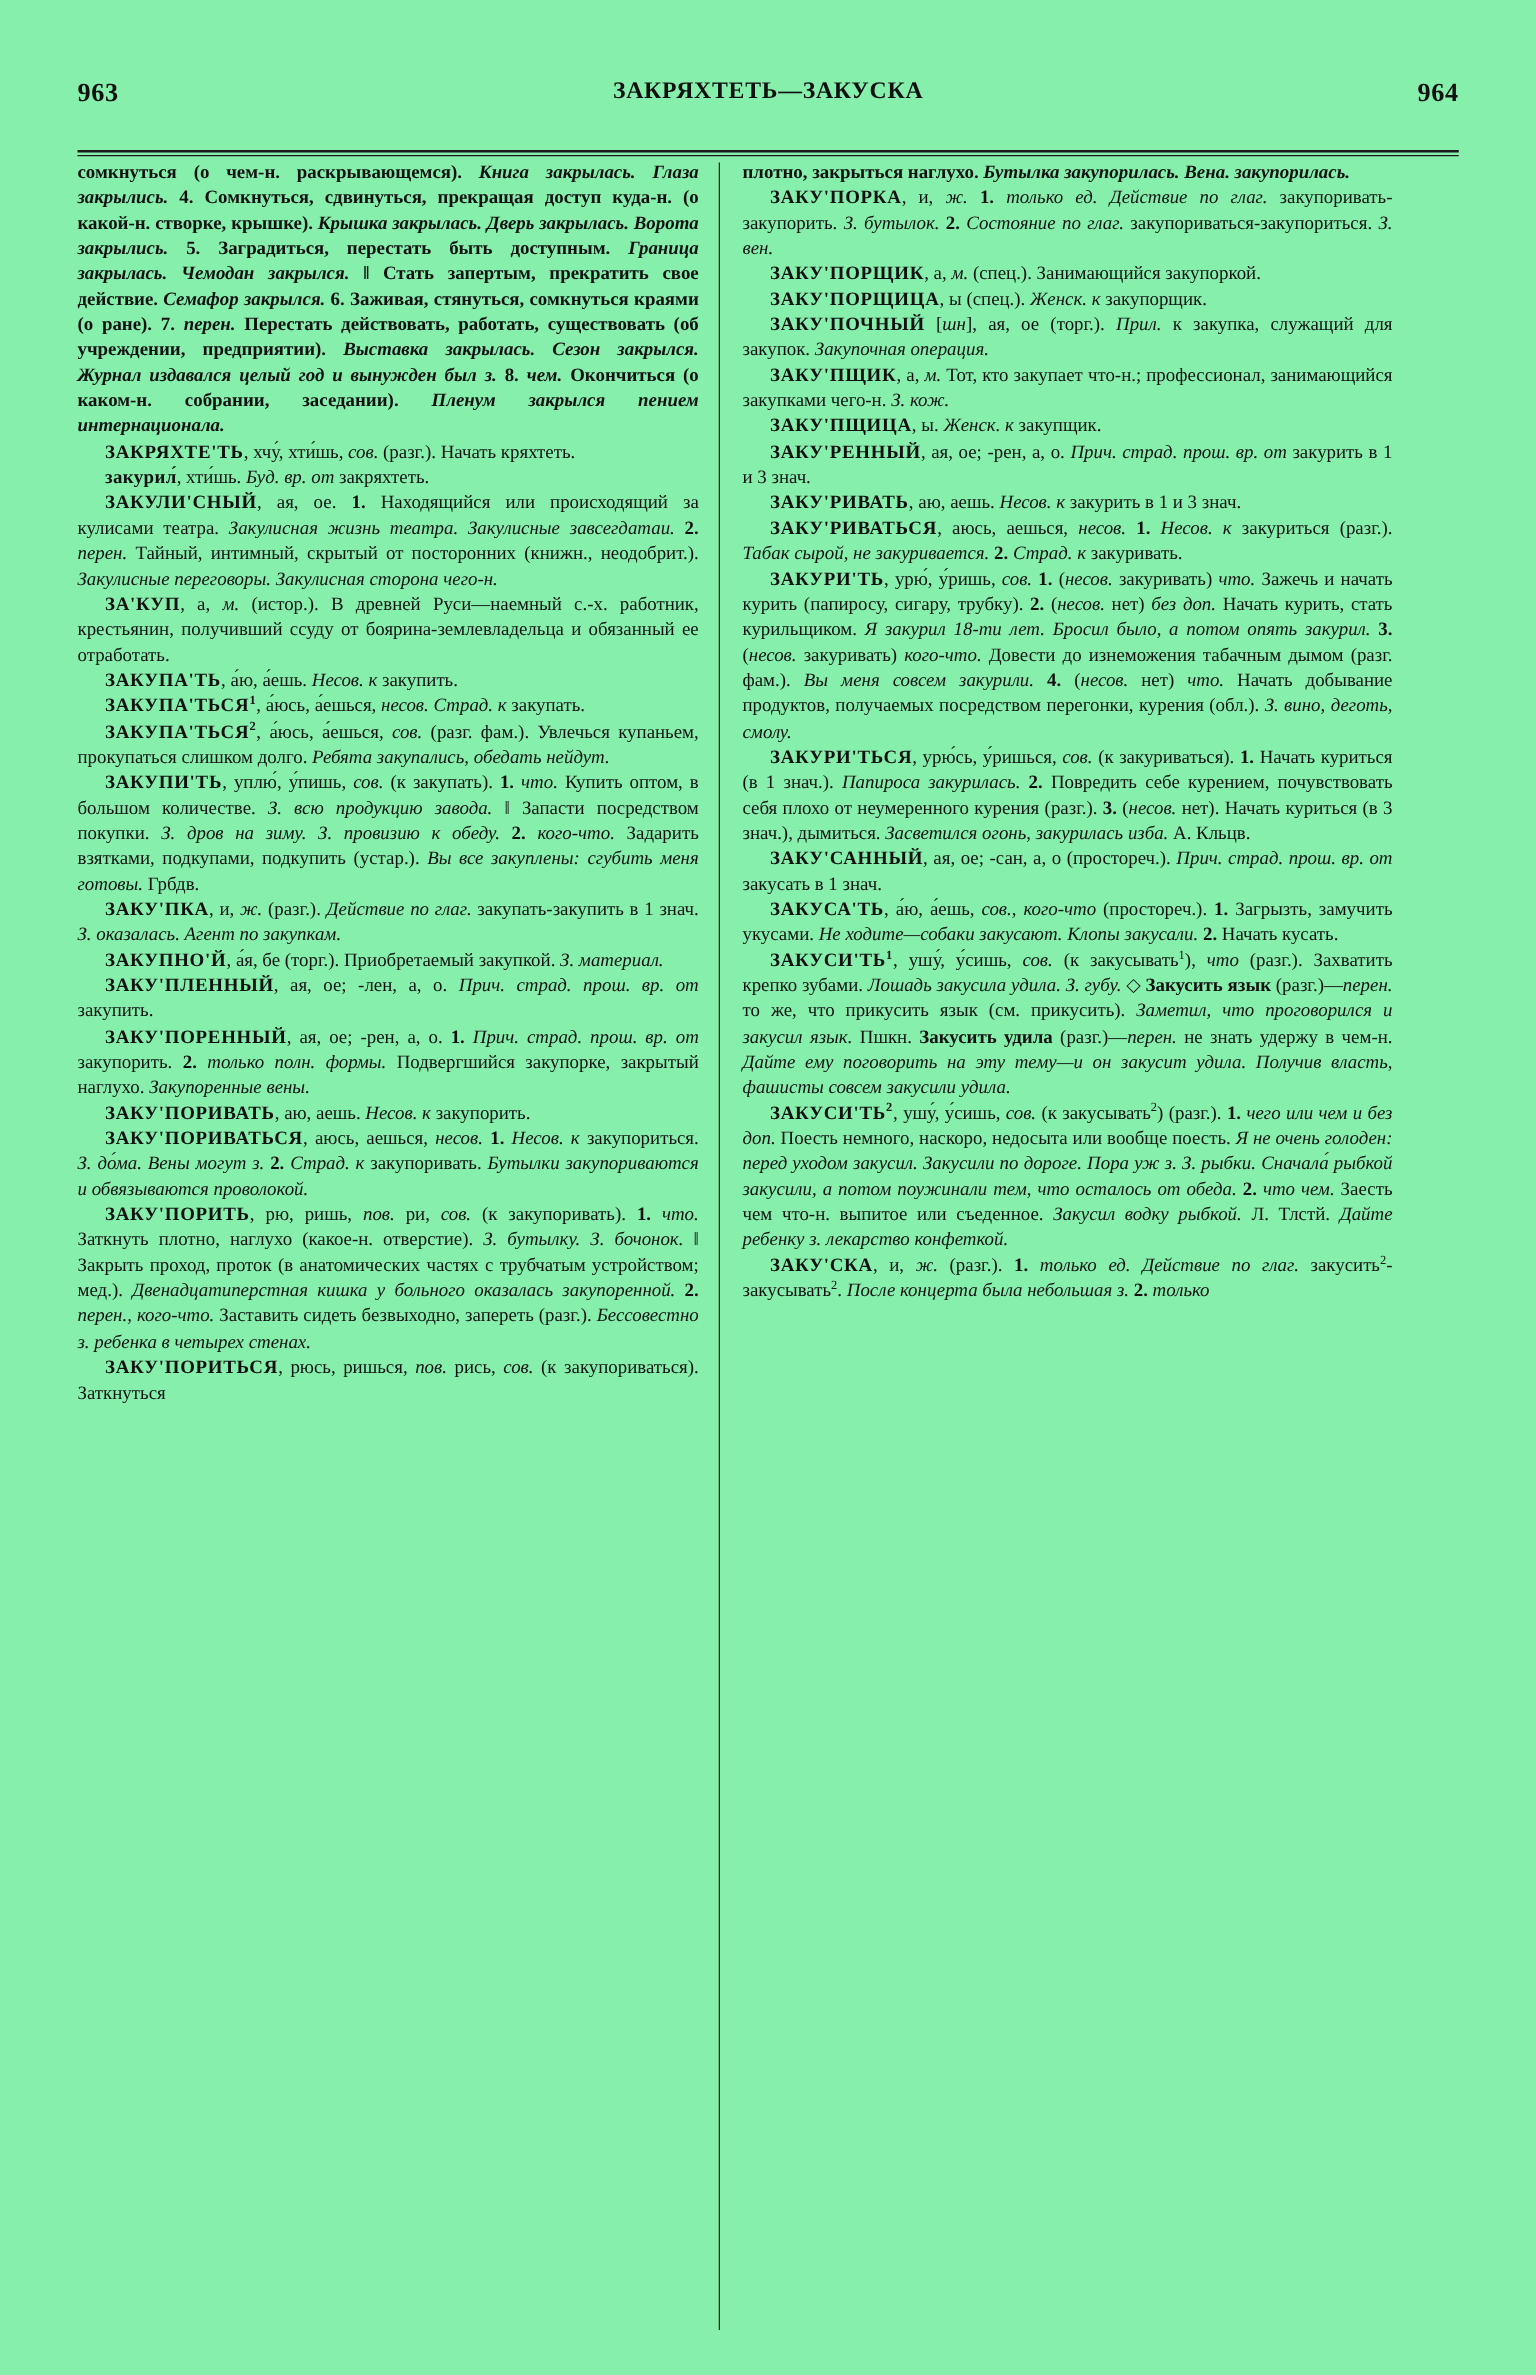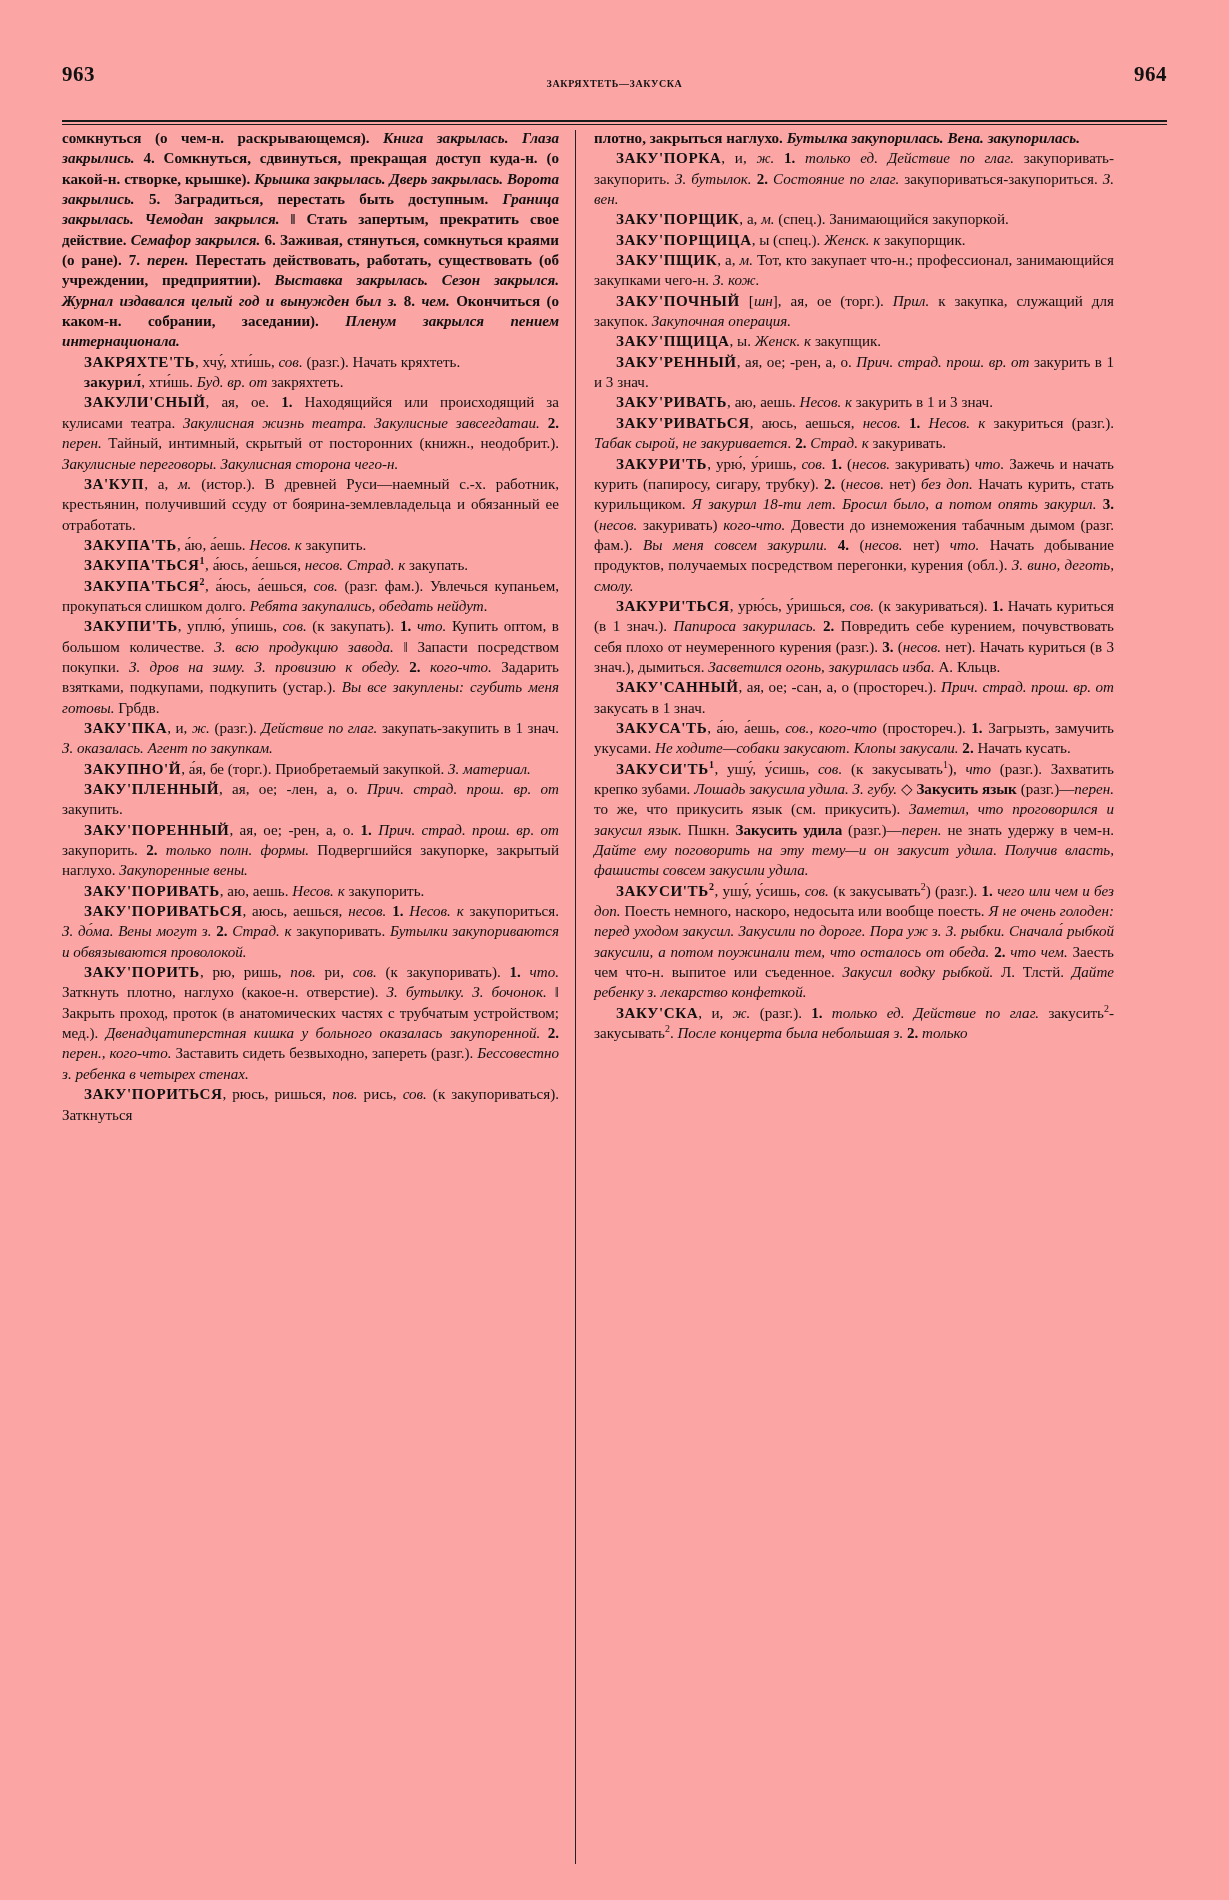--- a/index.html
+++ b/index.html
@@ -11,21 +11,21 @@
     width: 1229px;
     height: 1900px;
     font-family: "Liberation Serif", "DejaVu Serif", serif;
     color: #111111;
     position: relative;
     overflow: hidden;
   }
   .page {
     width: 1229px;
     height: 1900px;
-    background: #fca5a5;
+    background: #86efac;
     position: relative;
     box-sizing: border-box;
     padding: 0;
   }
 
   
   .running-head {
     position: absolute;
     top: 62px;
     left: 62px;
@@ -38,24 +38,24 @@
     font-weight: bold;
     font-size: 21px;
     letter-spacing: 0.5px;
     font-family: "Liberation Serif", serif;
   }
   .folio-left  { left: 0; }
   .folio-right { right: 0; }
   .head-title {
     position: absolute;
     left: 0; right: 0;
-    top: 16px;
+    top: 0;
     text-align: center;
     font-weight: bold;
-    font-size: 10px;
+    font-size: 19px;
     letter-spacing: 0.6px;
   }
 
   
   .rule {
     position: absolute;
     left: 62px;
     right: 62px;
     top: 120px;
   }
@@ -142,22 +142,22 @@
     </div>
 
     <div class="divider"></div>
 
     <div class="col col-right">
       <p class="entry cont">плотно, закрыться наглухо. <i>Бутылка закупорилась. Вена. закупорилась.</i></p>
       <div>
           <p class="entry"><span class="hw">ЗАКУ'ПОРКА</span><span>, и, <i>ж.</i> <b>1.</b> <i>только ед. Действие по глаг.</i> закупоривать-закупорить. <i>З. бутылок.</i> <b>2.</b> <i>Состояние по глаг.</i> закупориваться-закупориться. <i>З. вен.</i></span></p>
           <p class="entry"><span class="hw">ЗАКУ'ПОРЩИК</span><span>, а, <i>м.</i> (спец.). Занимающийся закупоркой.</span></p>
           <p class="entry"><span class="hw">ЗАКУ'ПОРЩИЦА</span><span>, ы (спец.). <i>Женск. к</i> закупорщик.</span></p>
+          <p class="entry"><span class="hw">ЗАКУ'ПОЧНЫЙ</span><span> [<i>шн</i>], ая, ое (торг.). <i>Прил.</i> к закупка, служащий для закупок. <i>Закупочная операция.</i></span></p>
           <p class="entry"><span class="hw">ЗАКУ'ПЩИК</span><span>, а, <i>м.</i> Тот, кто закупает что-н.; профессионал, занимающийся закупками чего-н. <i>З. кож.</i></span></p>
-          <p class="entry"><span class="hw">ЗАКУ'ПОЧНЫЙ</span><span> [<i>шн</i>], ая, ое (торг.). <i>Прил.</i> к закупка, служащий для закупок. <i>Закупочная операция.</i></span></p>
           <p class="entry"><span class="hw">ЗАКУ'ПЩИЦА</span><span>, ы. <i>Женск. к</i> закупщик.</span></p>
           <p class="entry"><span class="hw">ЗАКУ'РЕННЫЙ</span><span>, ая, ое; -рен, а, о. <i>Прич. страд. прош. вр. от</i> закурить в 1 и 3 знач.</span></p>
           <p class="entry"><span class="hw">ЗАКУ'РИВАТЬ</span><span>, аю, аешь. <i>Несов. к</i> закурить в 1 и 3 знач.</span></p>
           <p class="entry"><span class="hw">ЗАКУ'РИВАТЬСЯ</span><span>, аюсь, аешься, <i>несов.</i> <b>1.</b> <i>Несов. к</i> закуриться (разг.). <i>Табак сырой, не закуривается.</i> <b>2.</b> <i>Страд. к</i> закуривать.</span></p>
           <p class="entry"><span class="hw">ЗАКУРИ'ТЬ</span><span>, урю́, у́ришь, <i>сов.</i> <b>1.</b> (<i>несов.</i> закуривать) <i>что.</i> Зажечь и начать курить (папиросу, сигару, трубку). <b>2.</b> (<i>несов.</i> нет) <i>без доп.</i> Начать курить, стать курильщиком. <i>Я закурил 18-ти лет. Бросил было, а потом опять закурил.</i> <b>3.</b> (<i>несов.</i> закуривать) <i>кого-что.</i> Довести до изнеможения табачным дымом (разг. фам.). <i>Вы меня совсем закурили.</i> <b>4.</b> (<i>несов.</i> нет) <i>что.</i> Начать добывание продуктов, получаемых посредством перегонки, курения (обл.). <i>З. вино, деготь, смолу.</i></span></p>
           <p class="entry"><span class="hw">ЗАКУРИ'ТЬСЯ</span><span>, урю́сь, у́ришься, <i>сов.</i> (к закуриваться). <b>1.</b> Начать куриться (в 1 знач.). <i>Папироса закурилась.</i> <b>2.</b> Повредить себе курением, почувствовать себя плохо от неумеренного курения (разг.). <b>3.</b> (<i>несов.</i> нет). Начать куриться (в 3 знач.), дымиться. <i>Засветился огонь, закурилась изба.</i> А. Кльцв.</span></p>
           <p class="entry"><span class="hw">ЗАКУ'САННЫЙ</span><span>, ая, ое; -сан, а, о (простореч.). <i>Прич. страд. прош. вр. от</i> закусать в 1 знач.</span></p>
           <p class="entry"><span class="hw">ЗАКУСА'ТЬ</span><span>, а́ю, а́ешь, <i>сов., кого-что</i> (простореч.). <b>1.</b> Загрызть, замучить укусами. <i>Не ходите—собаки закусают. Клопы закусали.</i> <b>2.</b> Начать кусать.</span></p>
           <p class="entry"><span class="hw">ЗАКУСИ'ТЬ<sup>1</sup></span><span>, ушу́, у́сишь, <i>сов.</i> (к закусывать<sup>1</sup>), <i>что</i> (разг.). Захватить крепко зубами. <i>Лошадь закусила удила. З. губу.</i> ◇ <b>Закусить язык</b> (разг.)—<i>перен.</i> то же, что прикусить язык (см. прикусить). <i>Заметил, что проговорился и закусил язык.</i> Пшкн. <b>Закусить удила</b> (разг.)—<i>перен.</i> не знать удержу в чем-н. <i>Дайте ему поговорить на эту тему—и он закусит удила. Получив власть, фашисты совсем закусили удила.</i></span></p>
           <p class="entry"><span class="hw">ЗАКУСИ'ТЬ<sup>2</sup></span><span>, ушу́, у́сишь, <i>сов.</i> (к закусывать<sup>2</sup>) (разг.). <b>1.</b> <i>чего или чем и без доп.</i> Поесть немного, наскоро, недосыта или вообще поесть. <i>Я не очень голоден: перед уходом закусил. Закусили по дороге. Пора уж з. З. рыбки. Сначала́ рыбкой закусили, а потом поужинали тем, что осталось от обеда.</i> <b>2.</b> <i>что чем.</i> Заесть чем что-н. выпитое или съеденное. <i>Закусил водку рыбкой.</i> Л. Тлстй. <i>Дайте ребенку з. лекарство конфеткой.</i></span></p>

